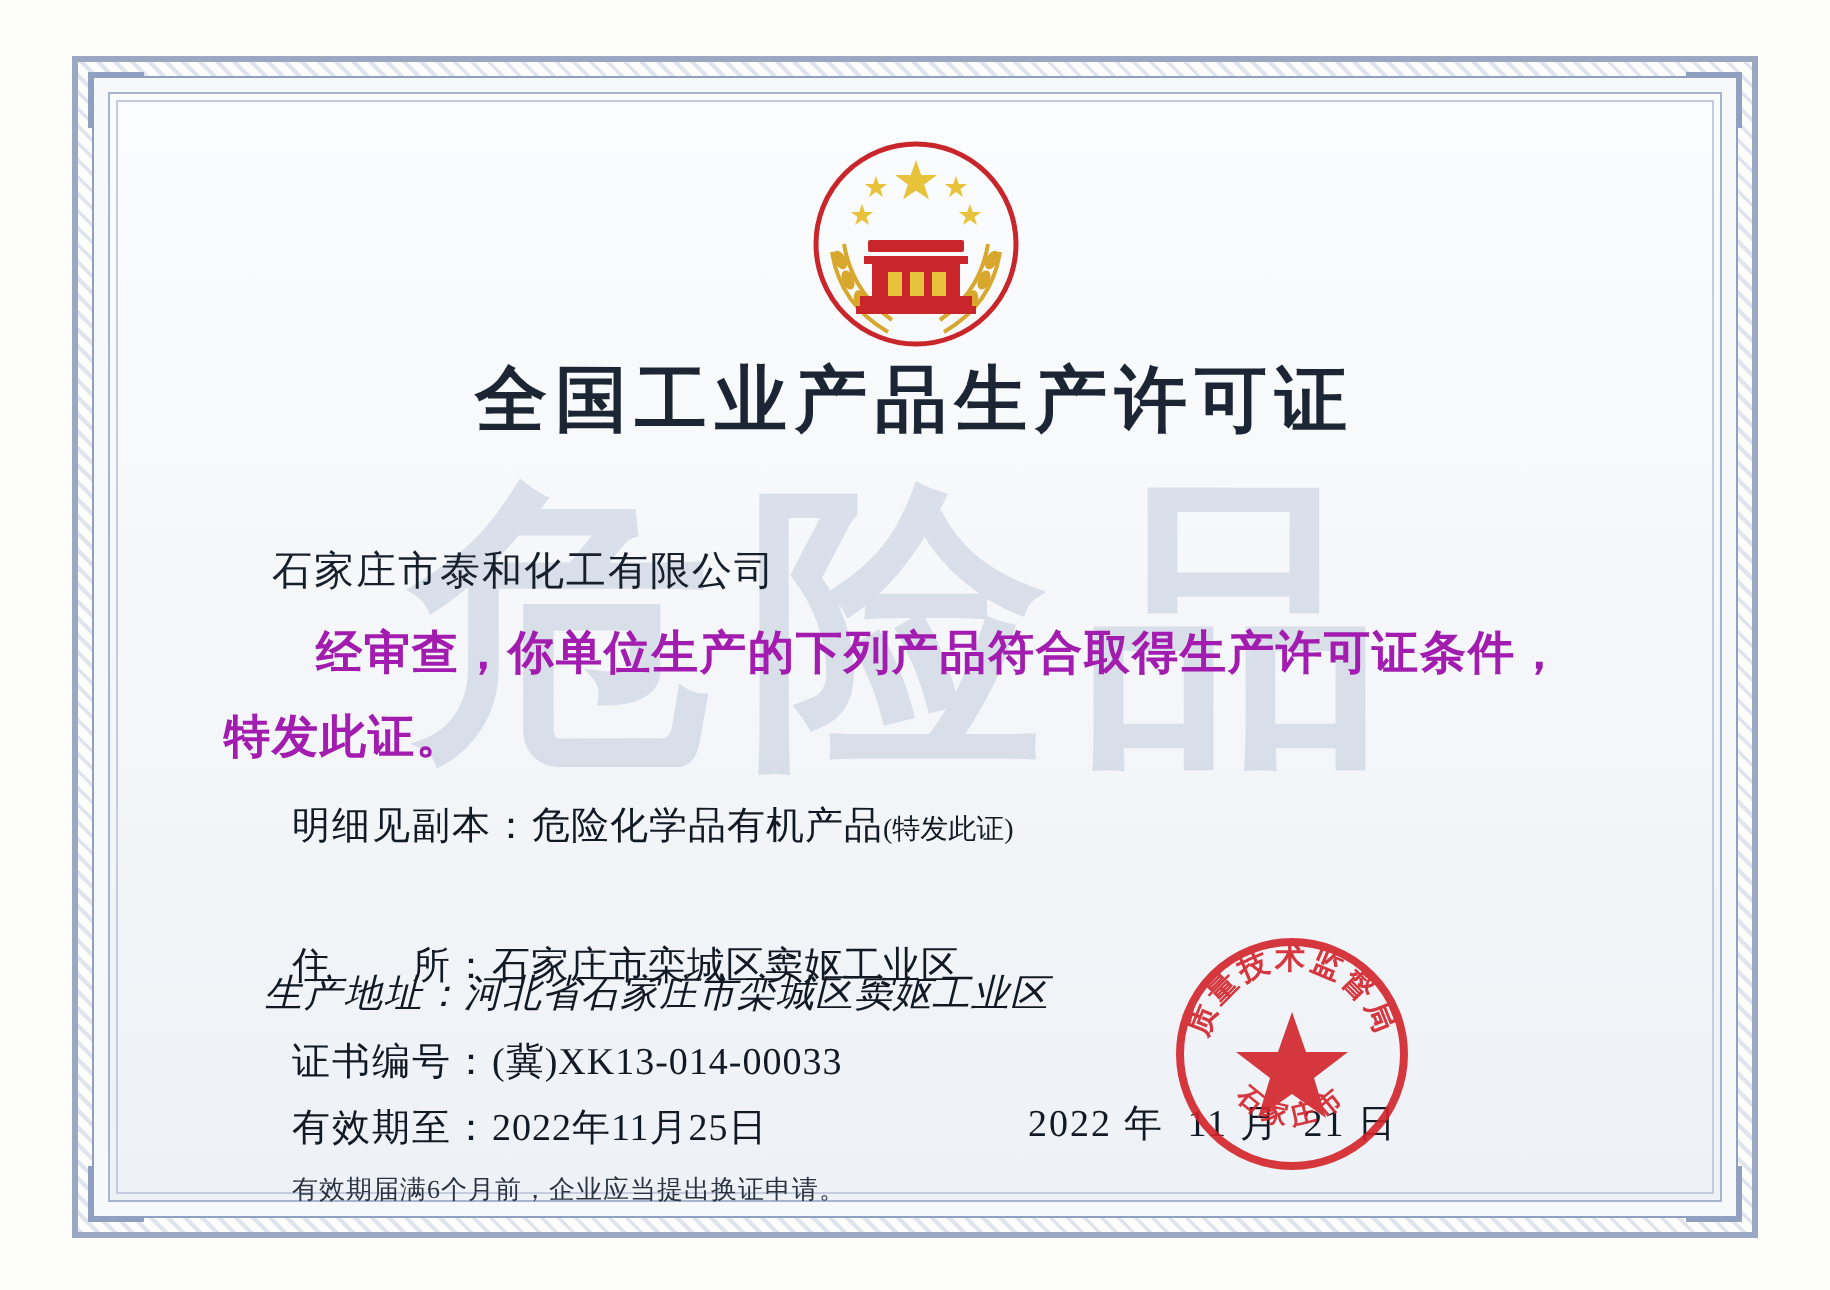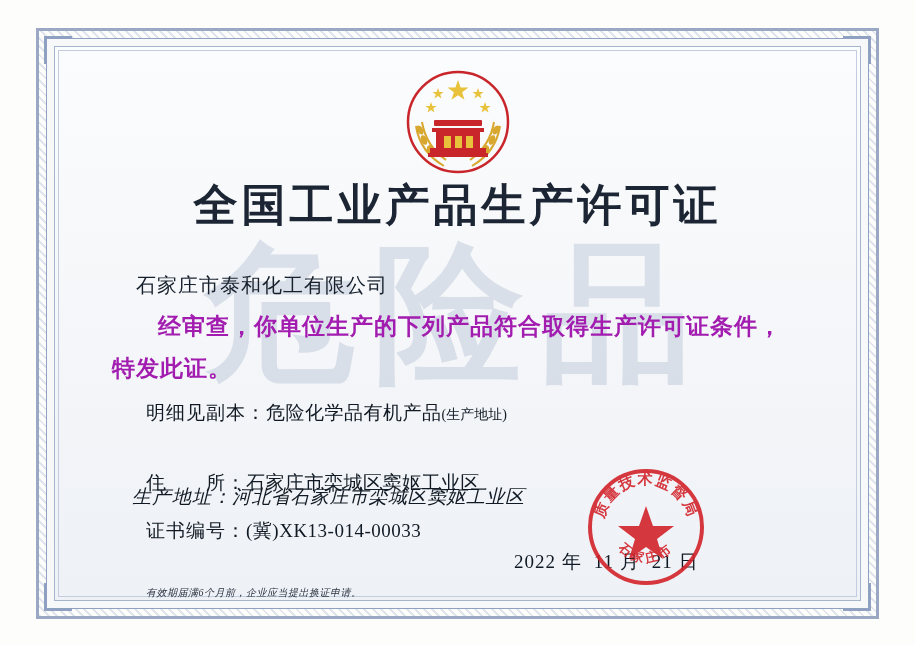--- a/index.html
+++ b/index.html
@@ -86,21 +86,21 @@
     height: 112px;
   }
 
   
   .title {
     position: absolute;
     left: 0; right: 0;
     top: 176px;
     text-align: center;
     font-family: "Liberation Serif", serif;
-    font-size: 44px;
+    font-size: 36px;
     font-weight: bold;
     letter-spacing: 4px;
     color: #1b2533;
   }
 
   
   .company {
     position: absolute;
     left: 136px;
     top: 272px;
@@ -156,24 +156,23 @@
     color: #111a24;
     letter-spacing: 1px;
     white-space: nowrap;
   }
   .issue-date .num { padding: 0 6px; }
 
   .footnote {
     position: absolute;
     left: 146px;
     top: 586px;
-    font-size: 10px;
+    font-size: 13px;
     color: #2a3340;
     letter-spacing: 0.5px;
-    font-style: italic;
   }
 
   
   .seal {
     position: absolute;
     left: 585px;
     top: 466px;
     width: 122px;
     height: 122px;
     opacity: 0.9;
@@ -235,35 +234,38 @@
     </g>
   </svg>
 
   <div class="title">全国工业产品生产许可证</div>
 
   <div class="company">石家庄市泰和化工有限公司</div>
 
   <div class="para">经审查，你单位生产的下列产品符合取得生产许可证条件，特发此证。</div>
 
   <div class="row r-product">
-    <span class="label label-sp">明细见副本：</span><span class="value">危险化学品有机产品</span><span class="small">(生产地址)</span>
+    <span class="label label-sp">明细见副本：</span><span class="value">危险化学品有机产品</span><span class="small">(特发此证)</span>
   </div>
 
   <div class="row r-address">
     <span class="label label-sp">住　　所：</span><span class="value">石家庄市栾城区窦妪工业区</span>
   </div>
 
   <div class="row r-prodaddr">
     <span class="label label-sp">生产地址：</span><span class="value">河北省石家庄市栾城区窦妪工业区</span>
   </div>
 
   <div class="row r-certno">
     <span class="label label-sp">证书编号：</span><span class="value">(冀)XK13-014-00033</span>
   </div>
 
+  <div class="row r-valid">
+    <span class="label label-sp">有效期至：</span><span class="value">2022年11月25日</span>
+  </div>
 
   <div class="issue-date">
     <span class="num">2022</span><span>年</span>
     <span class="num">11</span><span>月</span>
     <span class="num">21</span><span>日</span>
   </div>
 
   <div class="footnote">有效期届满6个月前，企业应当提出换证申请。</div>
 
   <svg class="seal" viewBox="0 0 122 122">

